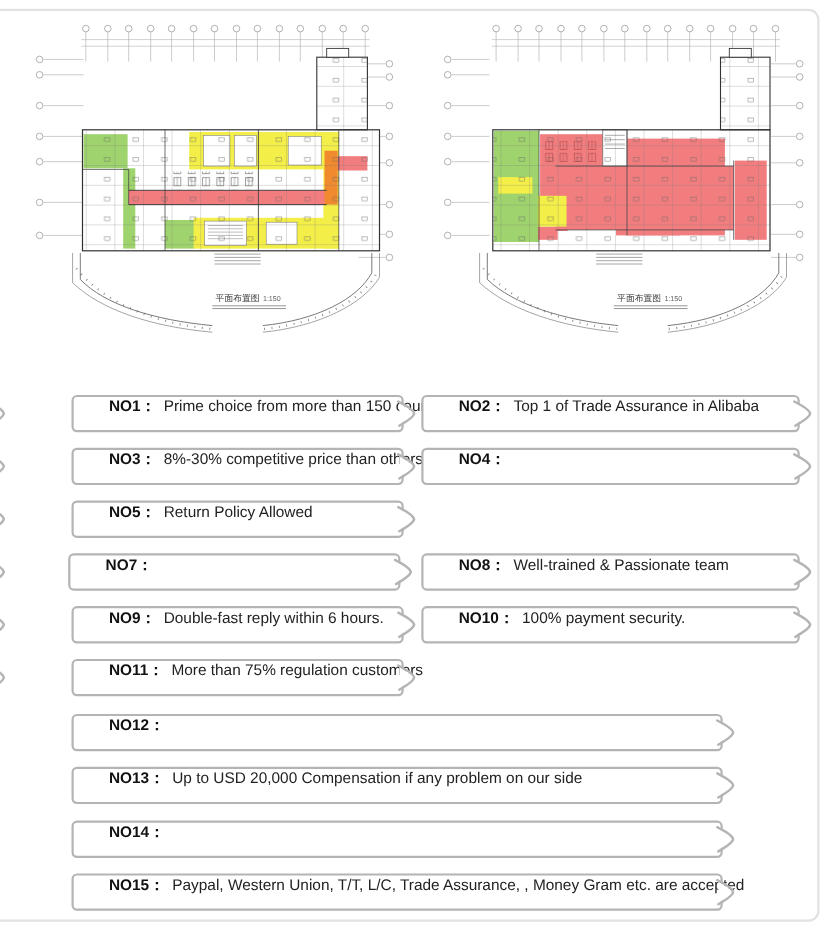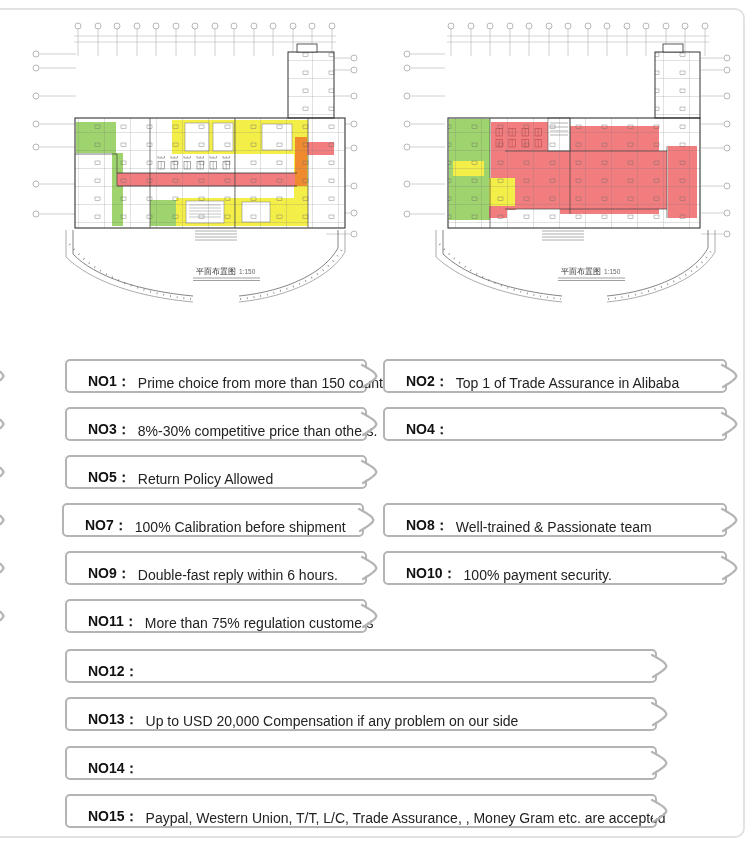--- a/index.html
+++ b/index.html
@@ -9,21 +9,21 @@
   }
   .card{
     position:absolute;left:-24px;top:8px;width:765px;height:826px;
     border:2px solid #e2e2e2;border-radius:10px;pointer-events:none;
   }
   .plan{position:absolute;top:6px;text-align:center;}
   .plan-l{left:0;}
   .plan-r{left:377px;}
   .fbox{
     position:absolute;height:34px;background:#fff;border:2px solid #b4b4b4;border-radius:5px;
-    box-sizing:border-box;display:flex;align-items:flex-end;padding-left:21px;font-size:14px;white-space:nowrap;
+    box-sizing:border-box;display:flex;align-items:flex-start;padding-left:32px;font-size:14px;white-space:nowrap;
   }
   .lbl{font-weight:bold;color:#111;}
   .txt{color:#222;margin-left:7px;}
   .chev{position:absolute;right:-15px;top:50%;transform:translateY(-50%);}
   .stub{position:absolute;left:-12px;}
   svg text{font-family:"Liberation Sans","DejaVu Sans",sans-serif;}
 </style>
 </head>
 <body>
 
@@ -300,21 +300,20 @@
   <div class="fbox" style="left:65px;top:455px;width:302px">
     <span class="lbl">NO5：</span>
     <span class="txt">Return Policy Allowed</span>
     <svg class="chev" width="19" height="30" viewBox="0 0 19 30">
         <polygon points="2,5 16,15 2,25" fill="#fff"></polygon>
         <path d="M1,4 C9,8 15,12 15.5,15 C15,18 9,22 2,26" fill="none" stroke="#b4b4b4" stroke-width="2.2" stroke-linecap="round"></path>
       </svg>
   </div>
   <div class="fbox" style="left:62px;top:503px;width:302px">
     <span class="lbl">NO7：</span>
-    <span class="txt">100% Calibration before shipment</span>
     <svg class="chev" width="19" height="30" viewBox="0 0 19 30">
         <polygon points="2,5 16,15 2,25" fill="#fff"></polygon>
         <path d="M1,4 C9,8 15,12 15.5,15 C15,18 9,22 2,26" fill="none" stroke="#b4b4b4" stroke-width="2.2" stroke-linecap="round"></path>
       </svg>
   </div>
   <div class="fbox" style="left:65px;top:551px;width:302px">
     <span class="lbl">NO9：</span>
     <span class="txt">Double-fast reply within 6 hours.</span>
     <svg class="chev" width="19" height="30" viewBox="0 0 19 30">
         <polygon points="2,5 16,15 2,25" fill="#fff"></polygon>

